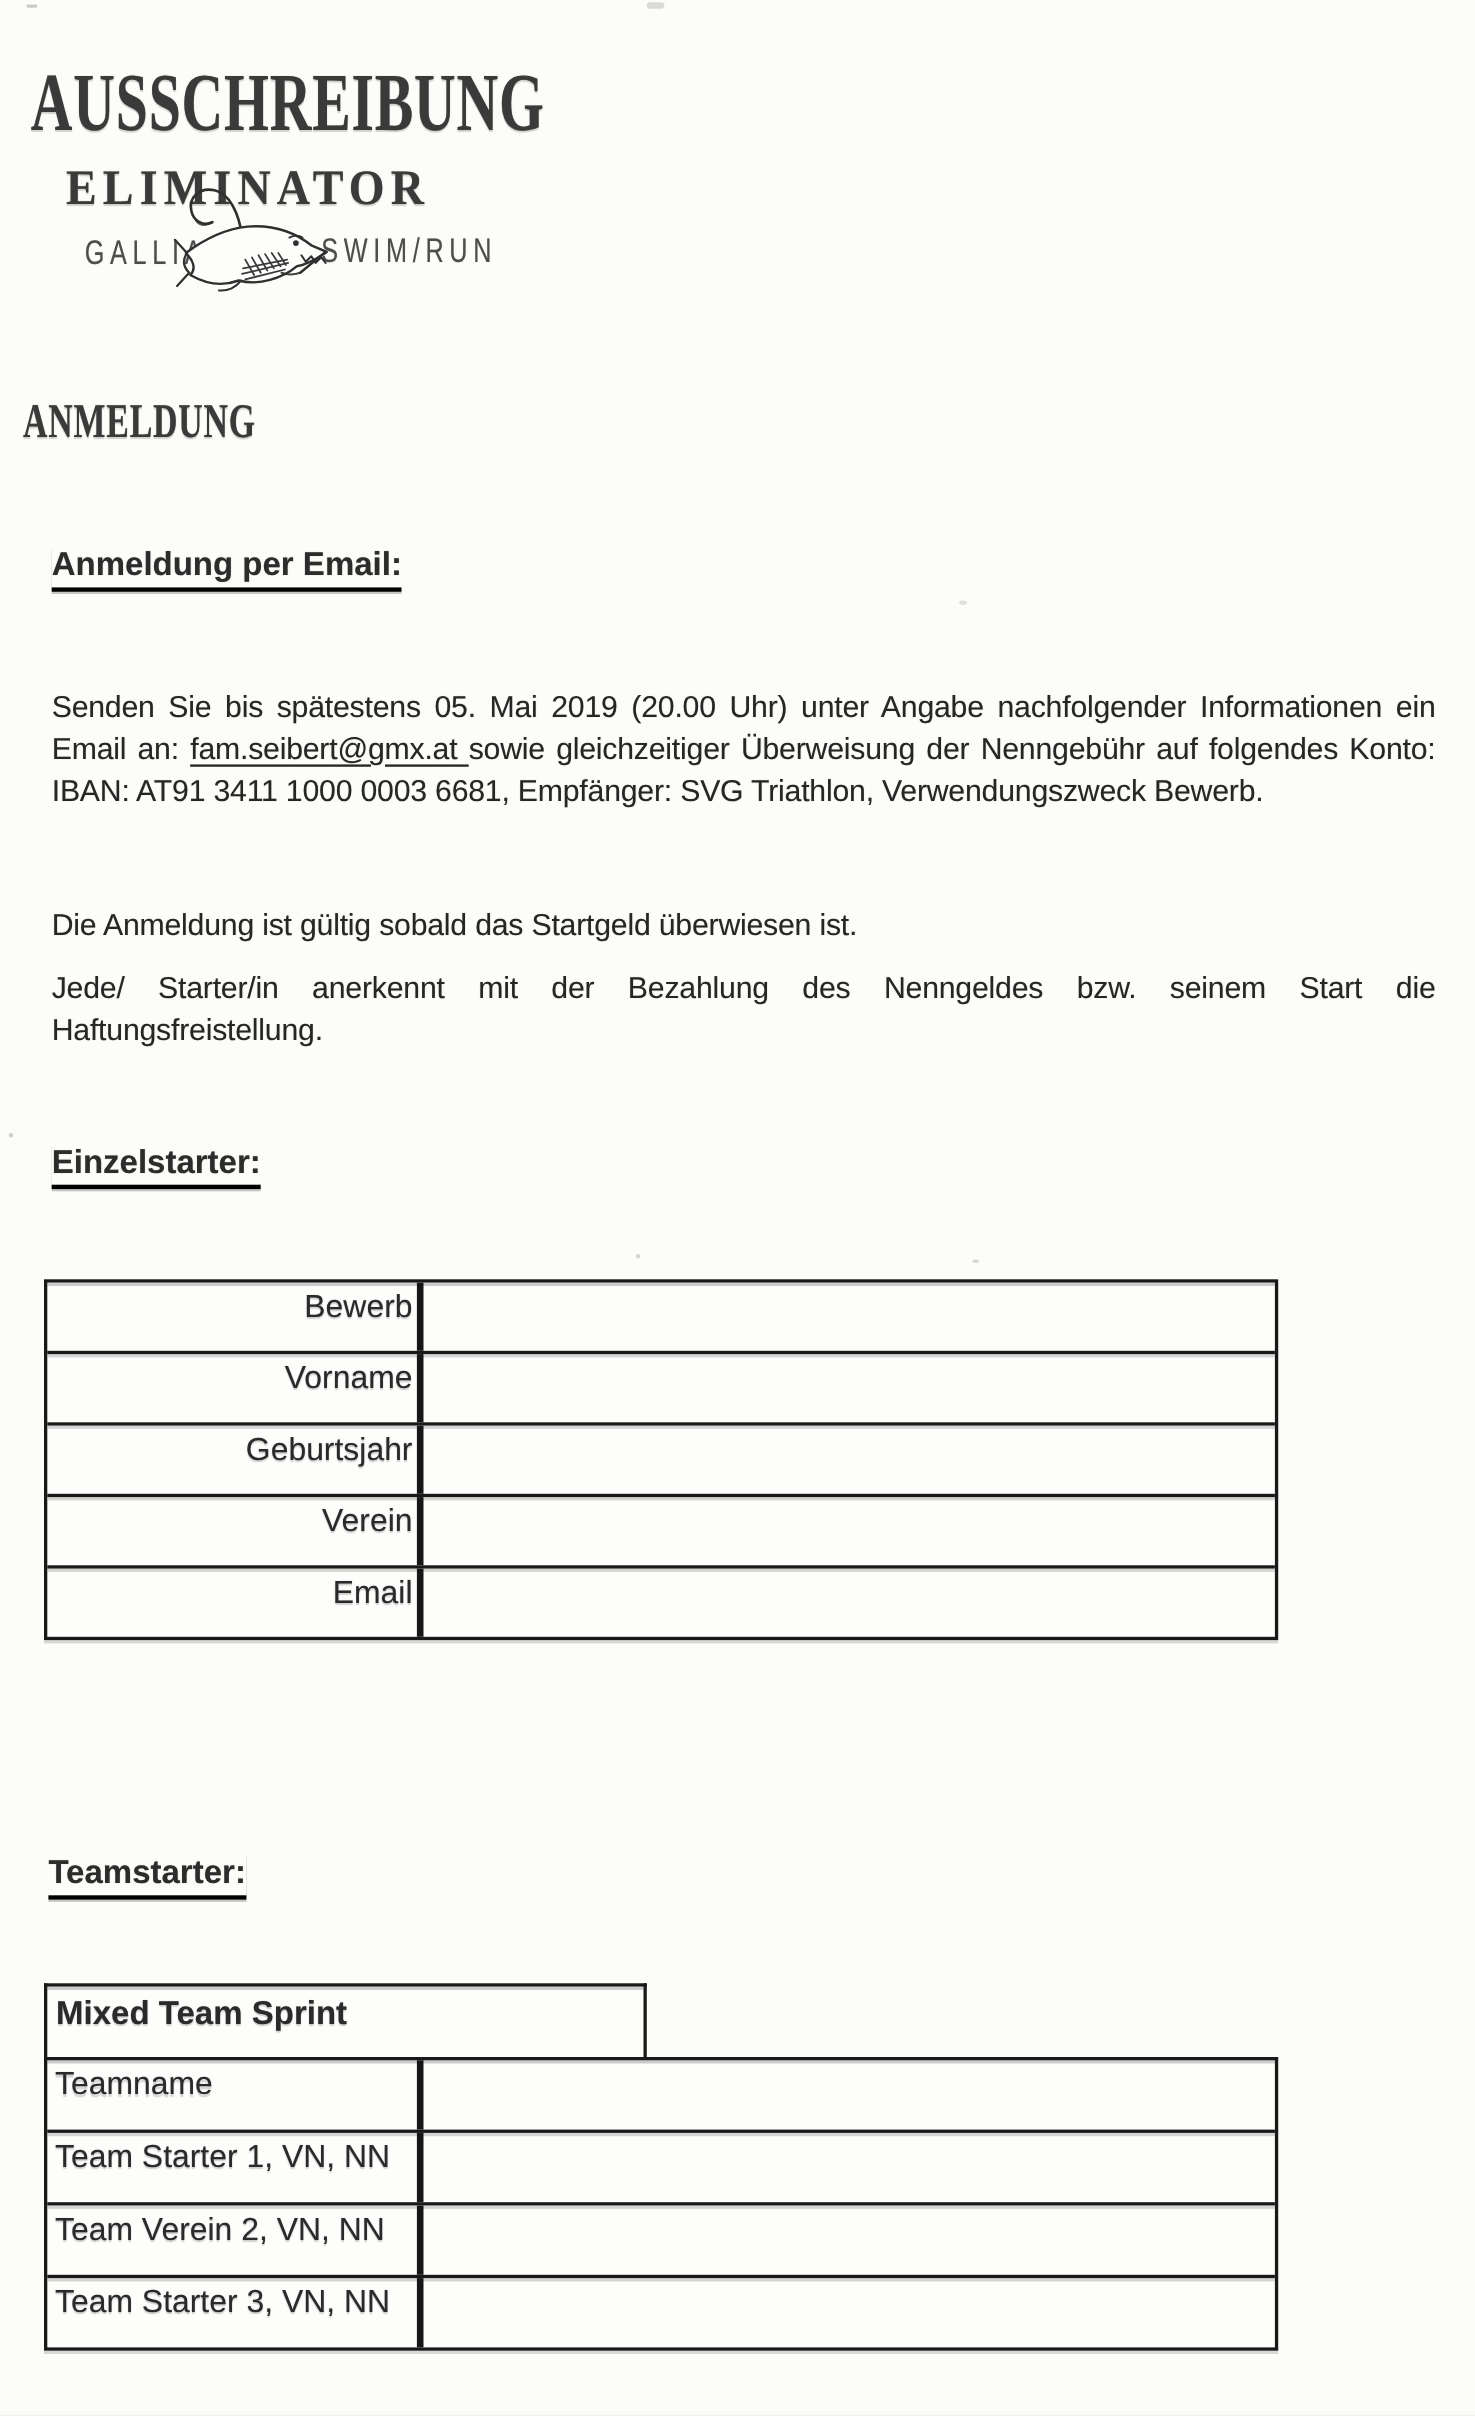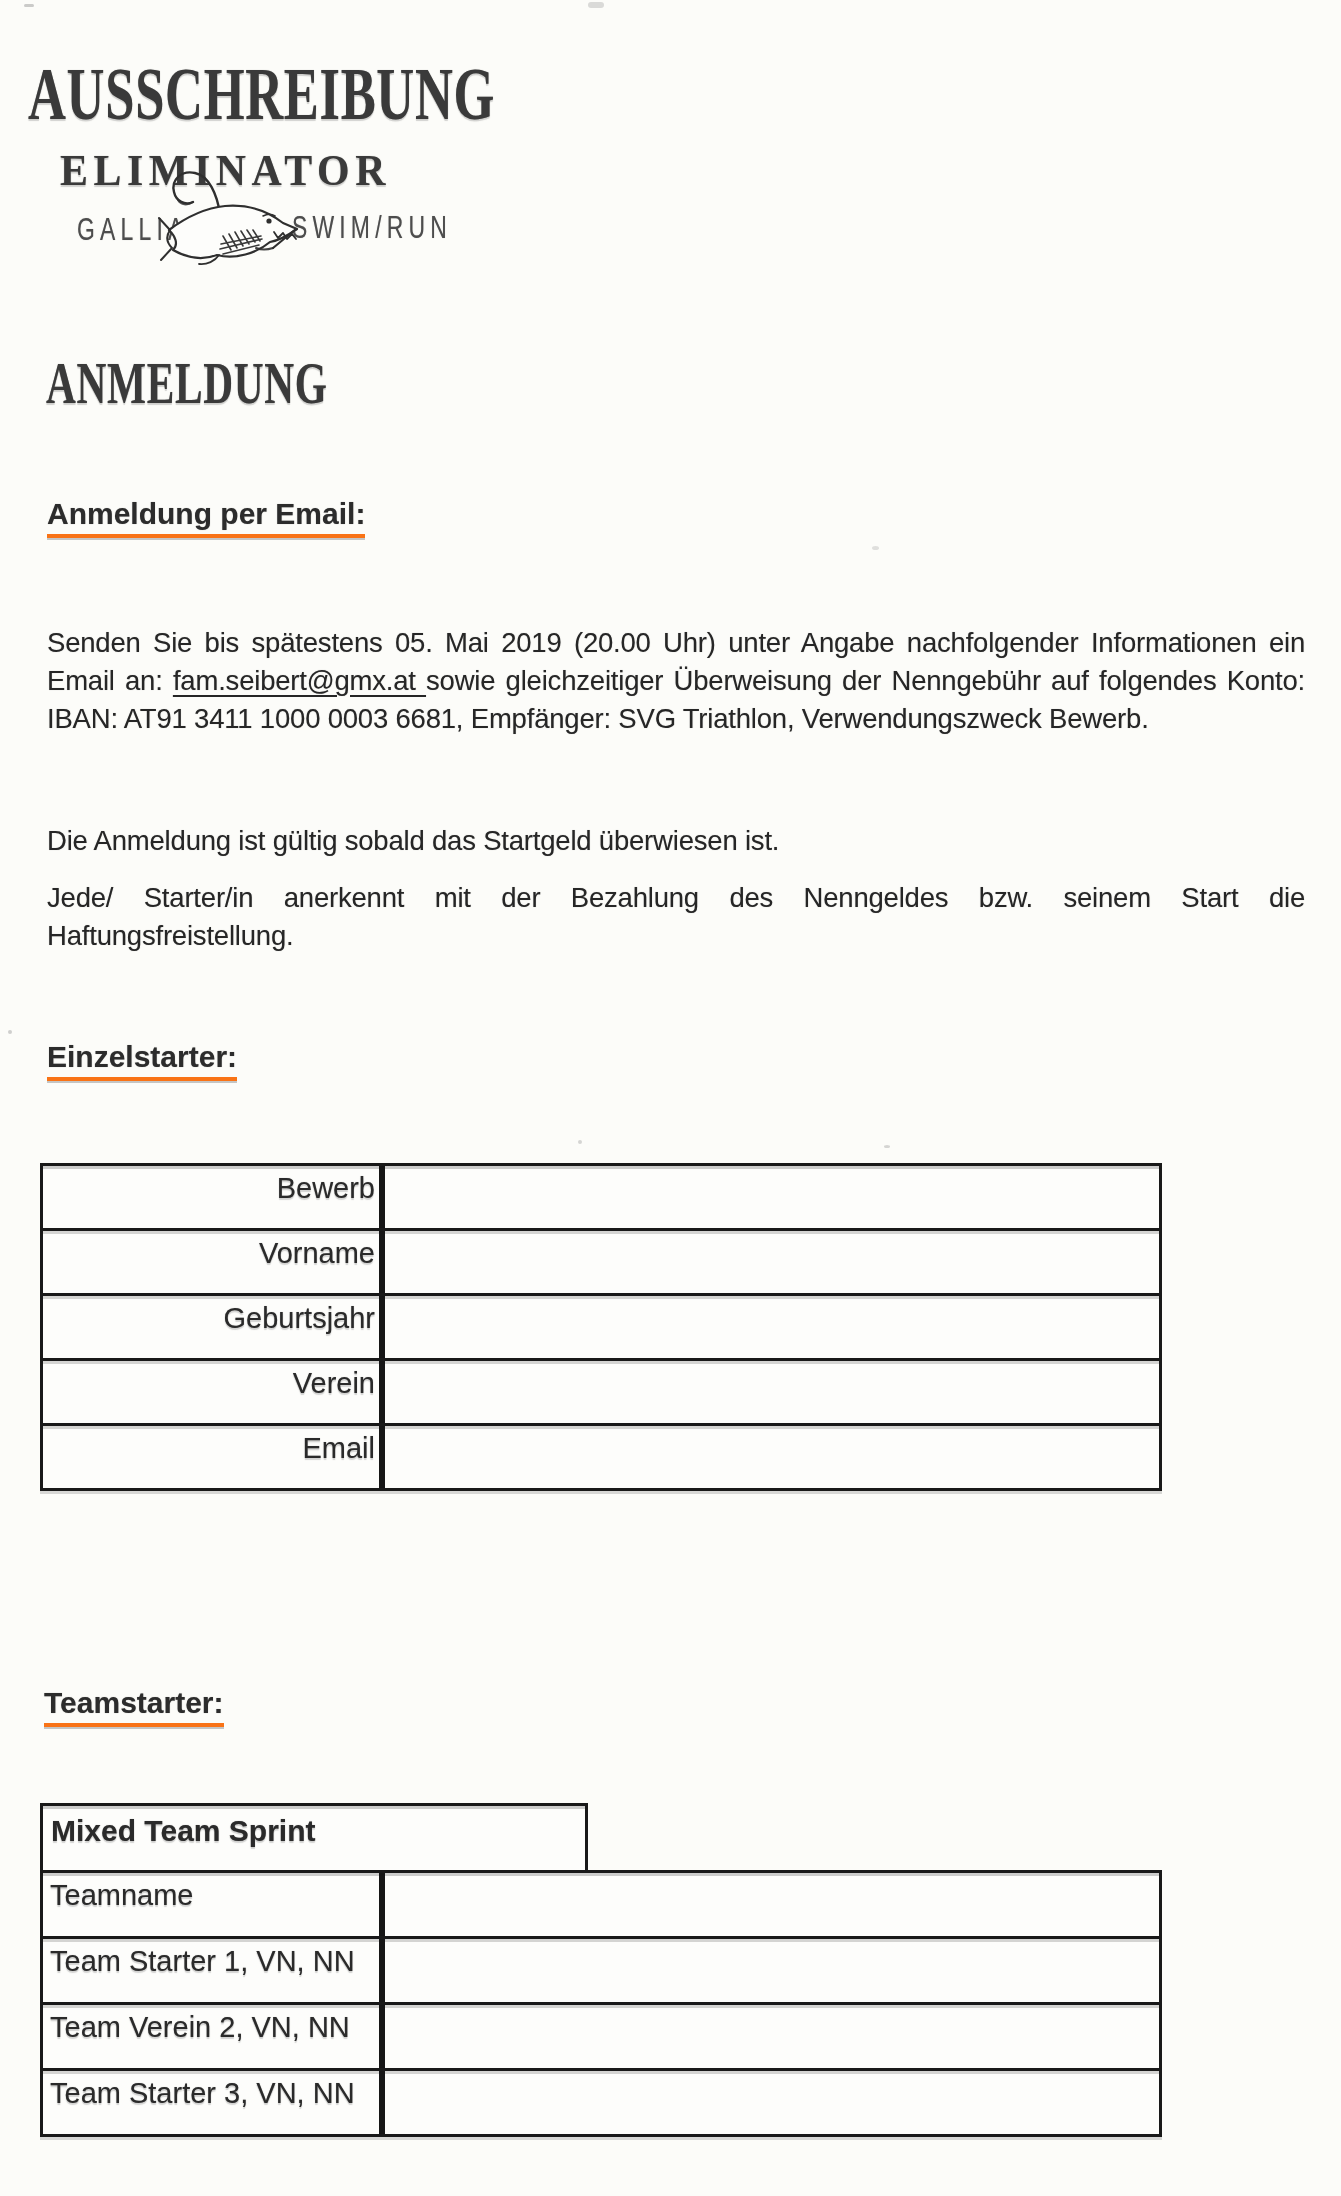--- a/index.html
+++ b/index.html
@@ -31,26 +31,26 @@
     letter-spacing:7px;
     color:#4d4d4d;
     white-space:nowrap;
     text-shadow:0 0 1px rgba(80,80,80,.4);
   }
   .brand .squash{transform:scale(.74,1);}
   .brand-gallia{left:77px;top:214px;}
   .brand-swimrun{left:292px;top:212px;}
   .shark{position:absolute;left:157px;top:168px;width:152px;height:100px;z-index:3;}
   
-  .anmeldung{position:absolute;left:46px;top:360px;font-size:59px;line-height:46px;letter-spacing:1px;}
+  .anmeldung{position:absolute;left:21px;top:360px;font-size:44px;line-height:46px;letter-spacing:1px;}
   .anmeldung .squash{transform:scale(.70,1);}
   .uhead{
     position:absolute;
     font-size:30px;line-height:34px;font-weight:700;color:#2c2c2c;
-    border-bottom:4px solid #f97316;
+    border-bottom:4px solid #000000;
     padding-bottom:3px;
     box-shadow:0 2px 0 rgba(130,130,130,.45);
     text-shadow:0 0 1px rgba(0,0,0,.35);
     white-space:nowrap;
   }
   .h-email{left:47px;top:497px;}
   .h-einzel{left:47px;top:1040px;}
   .h-team{left:44px;top:1686px;}
   
   .para{

